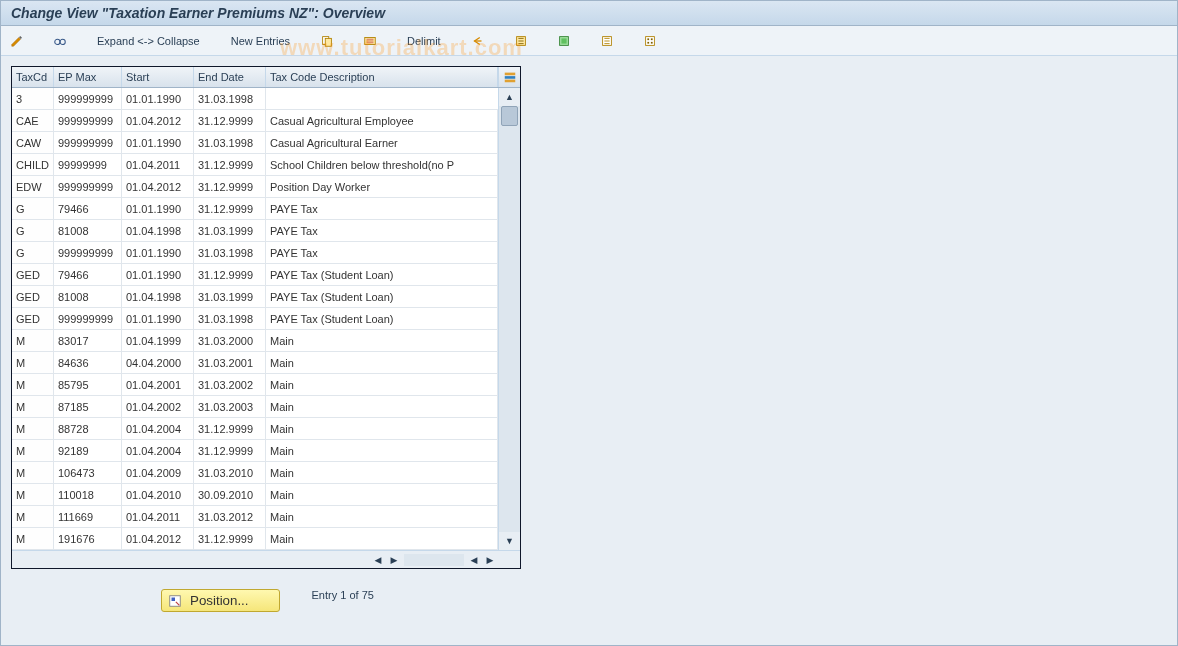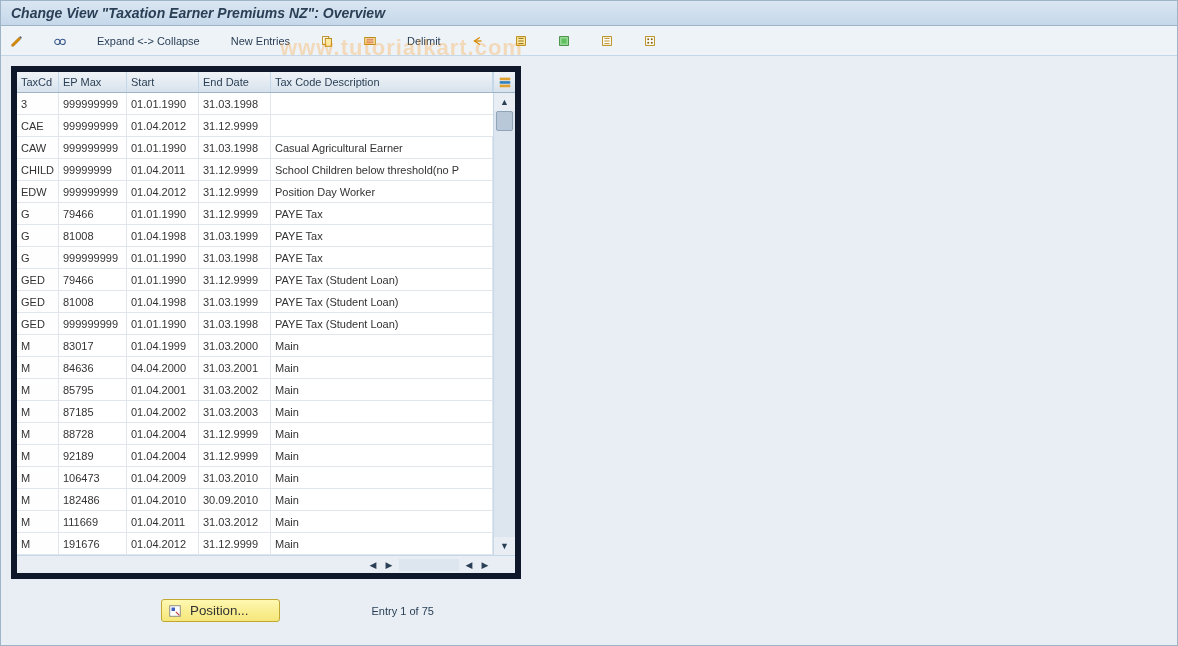--- a/index.html
+++ b/index.html
@@ -66,21 +66,21 @@
     }
     .content {
       flex: 1;
       padding: 10px;
       display: flex;
       flex-direction: column;
       position: relative;
     }
     .grid-wrap {
       background: #fff;
-      border: 6px solid #0f172a;
+      border: 1px solid #0f172a;
       width: 510px;
       display: flex;
       flex-direction: column;
       position: relative;
     }
     .grid-header {
       display: flex;
       background: linear-gradient(to bottom, #f0f4f8, #d8e2ec);
       border-bottom: 1px solid #a0b4c8;
     }
@@ -184,22 +184,22 @@
     }
     .hs-track {
       width: 60px;
       height: 12px;
       background: #dde6ee;
       margin: 0 2px;
     }
     .footer-row {
       margin-top: 20px;
       display: flex;
-      align-items: center;
-      gap: 92px;
+      align-items: flex-start;
+      gap: 32px;
       padding-left: 150px;
     }
     .position-btn {
       display: inline-flex;
       align-items: center;
       background: linear-gradient(to bottom, #fff8b0, #f5e67a);
       border: 1px solid #c0a830;
       border-radius: 3px;
       padding: 3px 30px 3px 6px;
       cursor: pointer;
@@ -303,20 +303,21 @@
               <div class="g-cell c0 input">3</div>
               <div class="g-cell c1">999999999</div>
               <div class="g-cell c2">01.01.1990</div>
               <div class="g-cell c3">31.03.1998</div>
             </div>
             <div class="grid-row">
               <div class="g-cell c0 input">CAE</div>
               <div class="g-cell c1">999999999</div>
               <div class="g-cell c2">01.04.2012</div>
               <div class="g-cell c3">31.12.9999</div>
+              <div class="g-cell c4">Casual Agricultural Employee</div>
             </div>
             <div class="grid-row">
               <div class="g-cell c0 input">CAW</div>
               <div class="g-cell c1">999999999</div>
               <div class="g-cell c2">01.01.1990</div>
               <div class="g-cell c3">31.03.1998</div>
               <div class="g-cell c4">Casual Agricultural Earner</div>
             </div>
             <div class="grid-row">
               <div class="g-cell c0 input">CHILD</div>
@@ -418,21 +419,21 @@
             </div>
             <div class="grid-row">
               <div class="g-cell c0 input">M</div>
               <div class="g-cell c1">106473</div>
               <div class="g-cell c2">01.04.2009</div>
               <div class="g-cell c3">31.03.2010</div>
               <div class="g-cell c4">Main</div>
             </div>
             <div class="grid-row">
               <div class="g-cell c0 input">M</div>
-              <div class="g-cell c1">182486</div>
+              <div class="g-cell c1">110018</div>
               <div class="g-cell c2">01.04.2010</div>
               <div class="g-cell c3">30.09.2010</div>
               <div class="g-cell c4">Main</div>
             </div>
             <div class="grid-row">
               <div class="g-cell c0 input">M</div>
               <div class="g-cell c1">111669</div>
               <div class="g-cell c2">01.04.2011</div>
               <div class="g-cell c3">31.03.2012</div>
               <div class="g-cell c4">Main</div>

